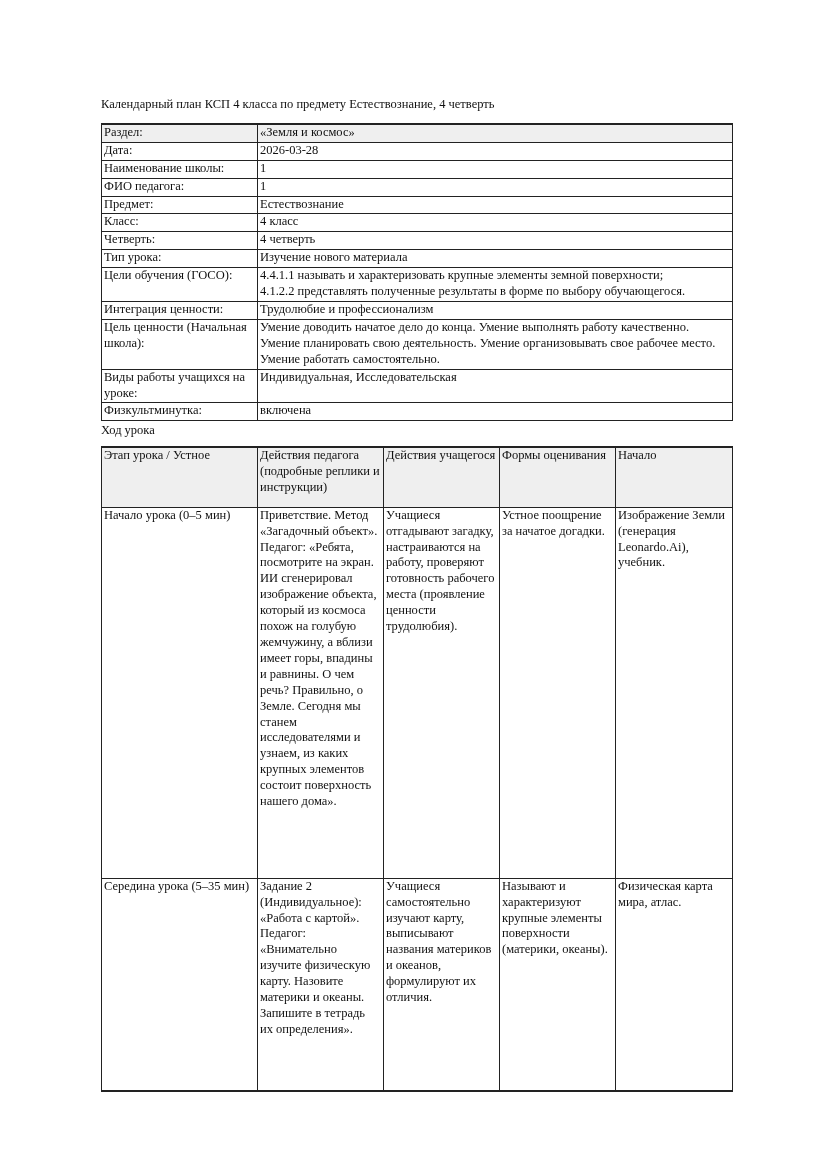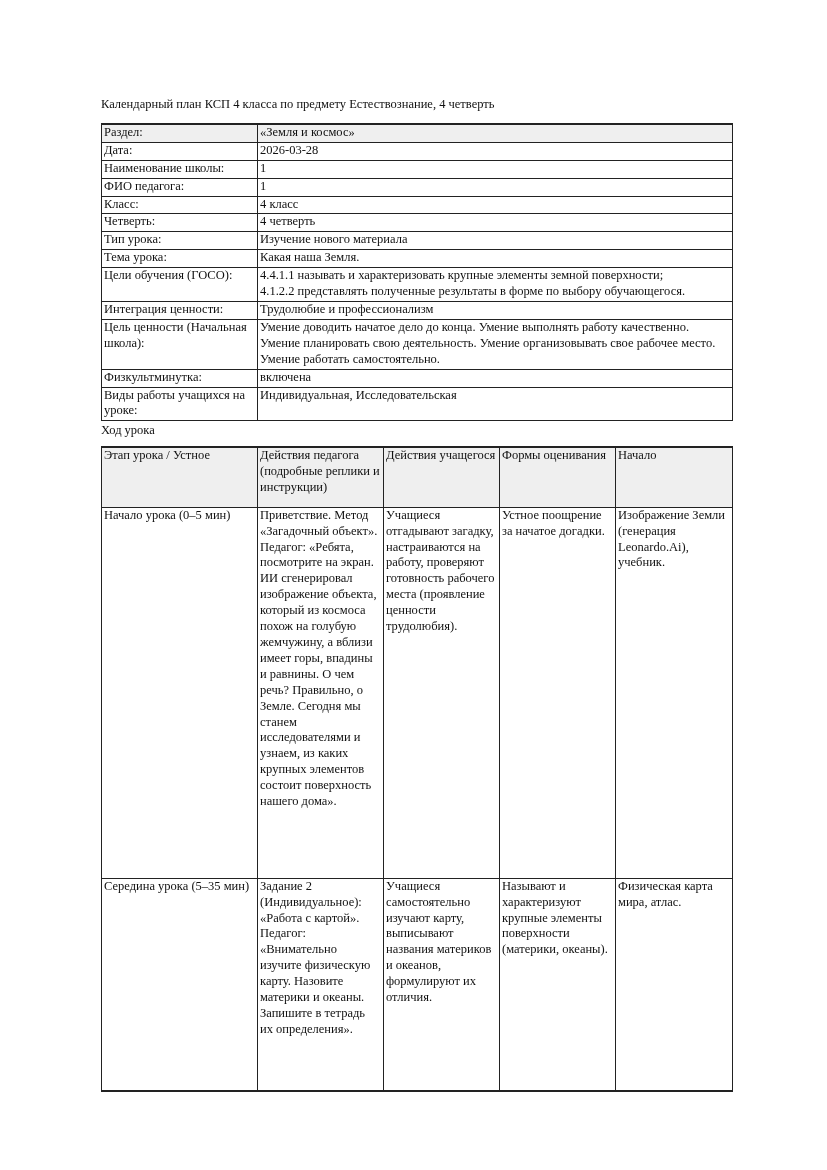--- a/index.html
+++ b/index.html
@@ -74,55 +74,55 @@
         </tr>
         <tr>
           <td>Наименование школы:</td>
           <td>1</td>
         </tr>
         <tr>
           <td>ФИО педагога:</td>
           <td>1</td>
         </tr>
         <tr>
+          <td>Предмет:</td>
+          <td>Естествознание</td>
+        </tr>
+        <tr>
           <td>Класс:</td>
           <td>4 класс</td>
         </tr>
         <tr>
           <td>Четверть:</td>
           <td>4 четверть</td>
         </tr>
         <tr>
           <td>Тип урока:</td>
           <td>Изучение нового материала</td>
-        </tr>
-        <tr>
-          <td>Тема урока:</td>
-          <td>Какая наша Земля.</td>
         </tr>
         <tr>
           <td>Цели обучения (ГОСО):</td>
           <td class="prewrap">4.4.1.1 называть и характеризовать крупные элементы земной поверхности;
 4.1.2.2 представлять полученные результаты в форме по выбору обучающегося.</td>
         </tr>
         <tr>
           <td>Интеграция ценности:</td>
           <td>Трудолюбие и профессионализм</td>
         </tr>
         <tr>
           <td>Цель ценности (Начальная школа):</td>
           <td>Умение доводить начатое дело до конца. Умение выполнять работу качественно. Умение планировать свою деятельность. Умение организовывать свое рабочее место. Умение работать самостоятельно.</td>
         </tr>
         <tr>
+          <td>Виды работы учащихся на уроке:</td>
+          <td>Индивидуальная, Исследовательская</td>
+        </tr>
+        <tr>
           <td>Физкультминутка:</td>
           <td>включена</td>
-        </tr>
-        <tr>
-          <td>Виды работы учащихся на уроке:</td>
-          <td>Индивидуальная, Исследовательская</td>
         </tr>
       </tbody>
     </table>
 
     <p class="section-heading">Ход урока</p>
 
     <table class="lesson-table">
       <colgroup>
         <col style="width:156px">
           <col style="width:126px">

